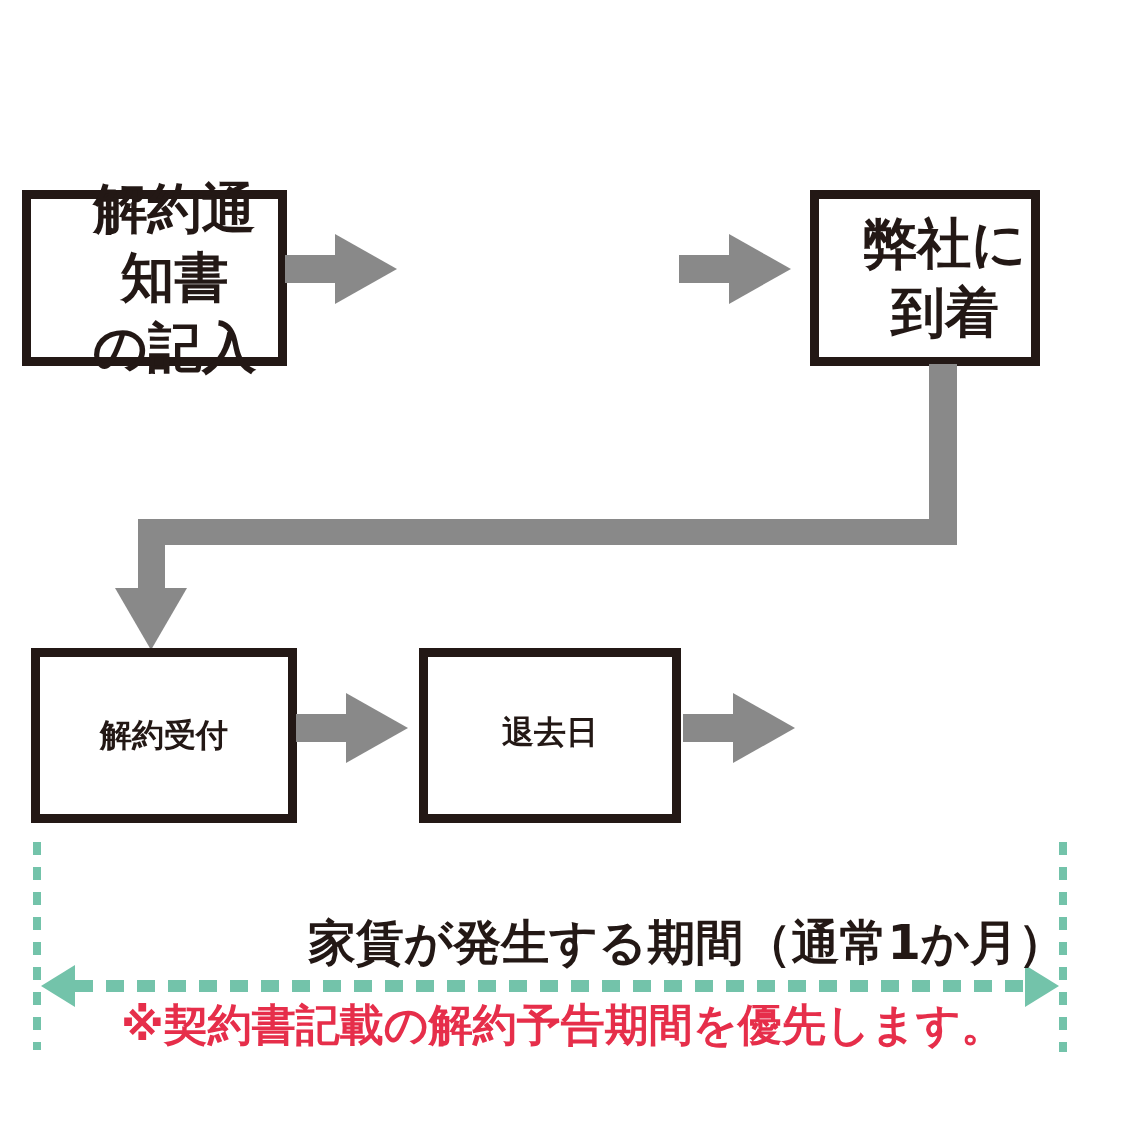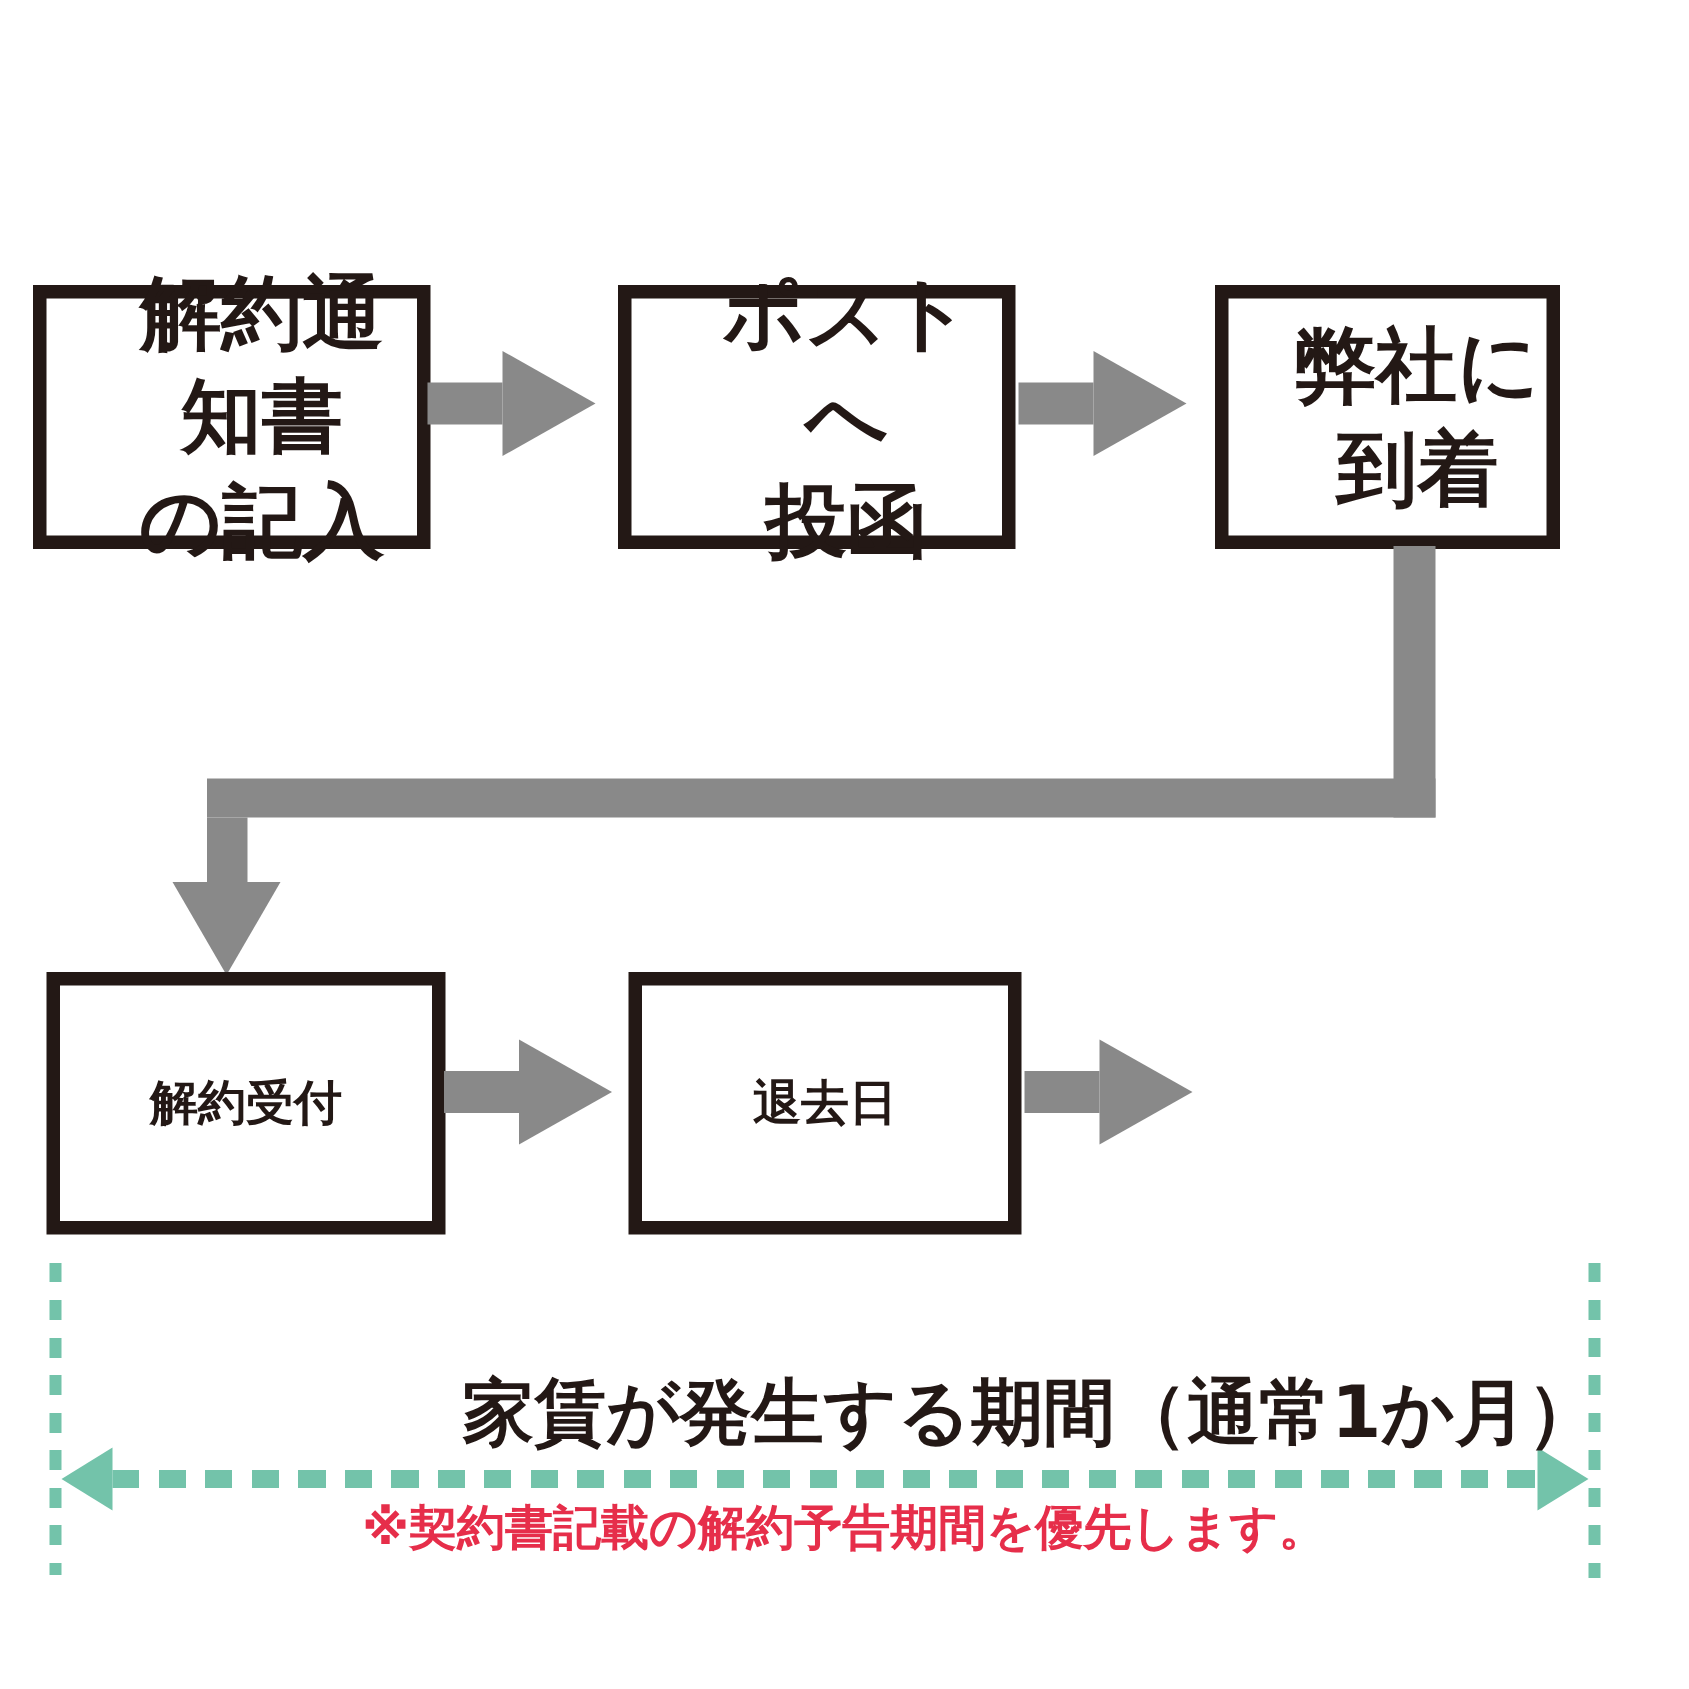--- a/index.html
+++ b/index.html
@@ -110,41 +110,37 @@
     color: var(--ink, #231815);
     line-height: 1.1;
     letter-spacing: 0;
   }
   .span-note {
     position: absolute;
     left: 40px;
     width: 1046px;
     top: 1000px;
     text-align: center;
-    font-size: 32px;
+    font-size: 44px;
     font-weight: bold;
     color: var(--red, #e62e4a);
     line-height: 1.15;
     letter-spacing: 0;
   }
 </style>
 </head>
 <body>
 
 <div class="canvas" style="--bg: #ffffff; --ink: #231815; --gray: #898989; --teal: #73c3aa; --red: #e62e4a;">
 
   <div class="box fs-2line" style="left:22px; top:190px; width:265px; height:176px;">
     <span class="box-label">解約通知書
 の記入</span>
   </div>
 
-  <div class="box fs-2line" style="left:412px; top:190px; width:265px; height:176px;">
-    <span class="box-label">ポストへ
-投函</span>
-  </div>
 
   <div class="box fs-2line" style="left:810px; top:190px; width:230px; height:176px;">
     <span class="box-label">弊社に
 到着</span>
   </div>
 
   <div class="harrow" style="left:285px; top:234px;">
     <div class="harrow-stem"></div>
     <div class="harrow-head"></div>
   </div>
@@ -158,21 +154,21 @@
     <div class="conn-seg" style="left:929px; top:364px; width:28px; height:181px;"></div>
     <div class="conn-seg" style="left:138px; top:519px; width:819px; height:26px;"></div>
     <div class="conn-seg" style="left:138px; top:545px; width:27px; height:45px;"></div>
     <div class="conn-down-head" style="left:115px; top:588px;"></div>
   </div>
 
   <div class="box fs-1line" style="left:31px; top:648px; width:266px; height:175px;">
     <span class="box-label">解約受付</span>
   </div>
 
-  <div class="box fs-1line" style="left:419px; top:648px; width:262px; height:175px;">
+  <div class="box fs-1line" style="left:419px; top:648px; width:262px; height:175px;font-family:Liberation Mono, monospace;">
     <span class="box-label">退去日</span>
   </div>
 
 
   <div class="harrow" style="left:296px; top:693px;">
     <div class="harrow-stem"></div>
     <div class="harrow-head"></div>
   </div>
 
   <div class="harrow" style="left:683px; top:693px;">

